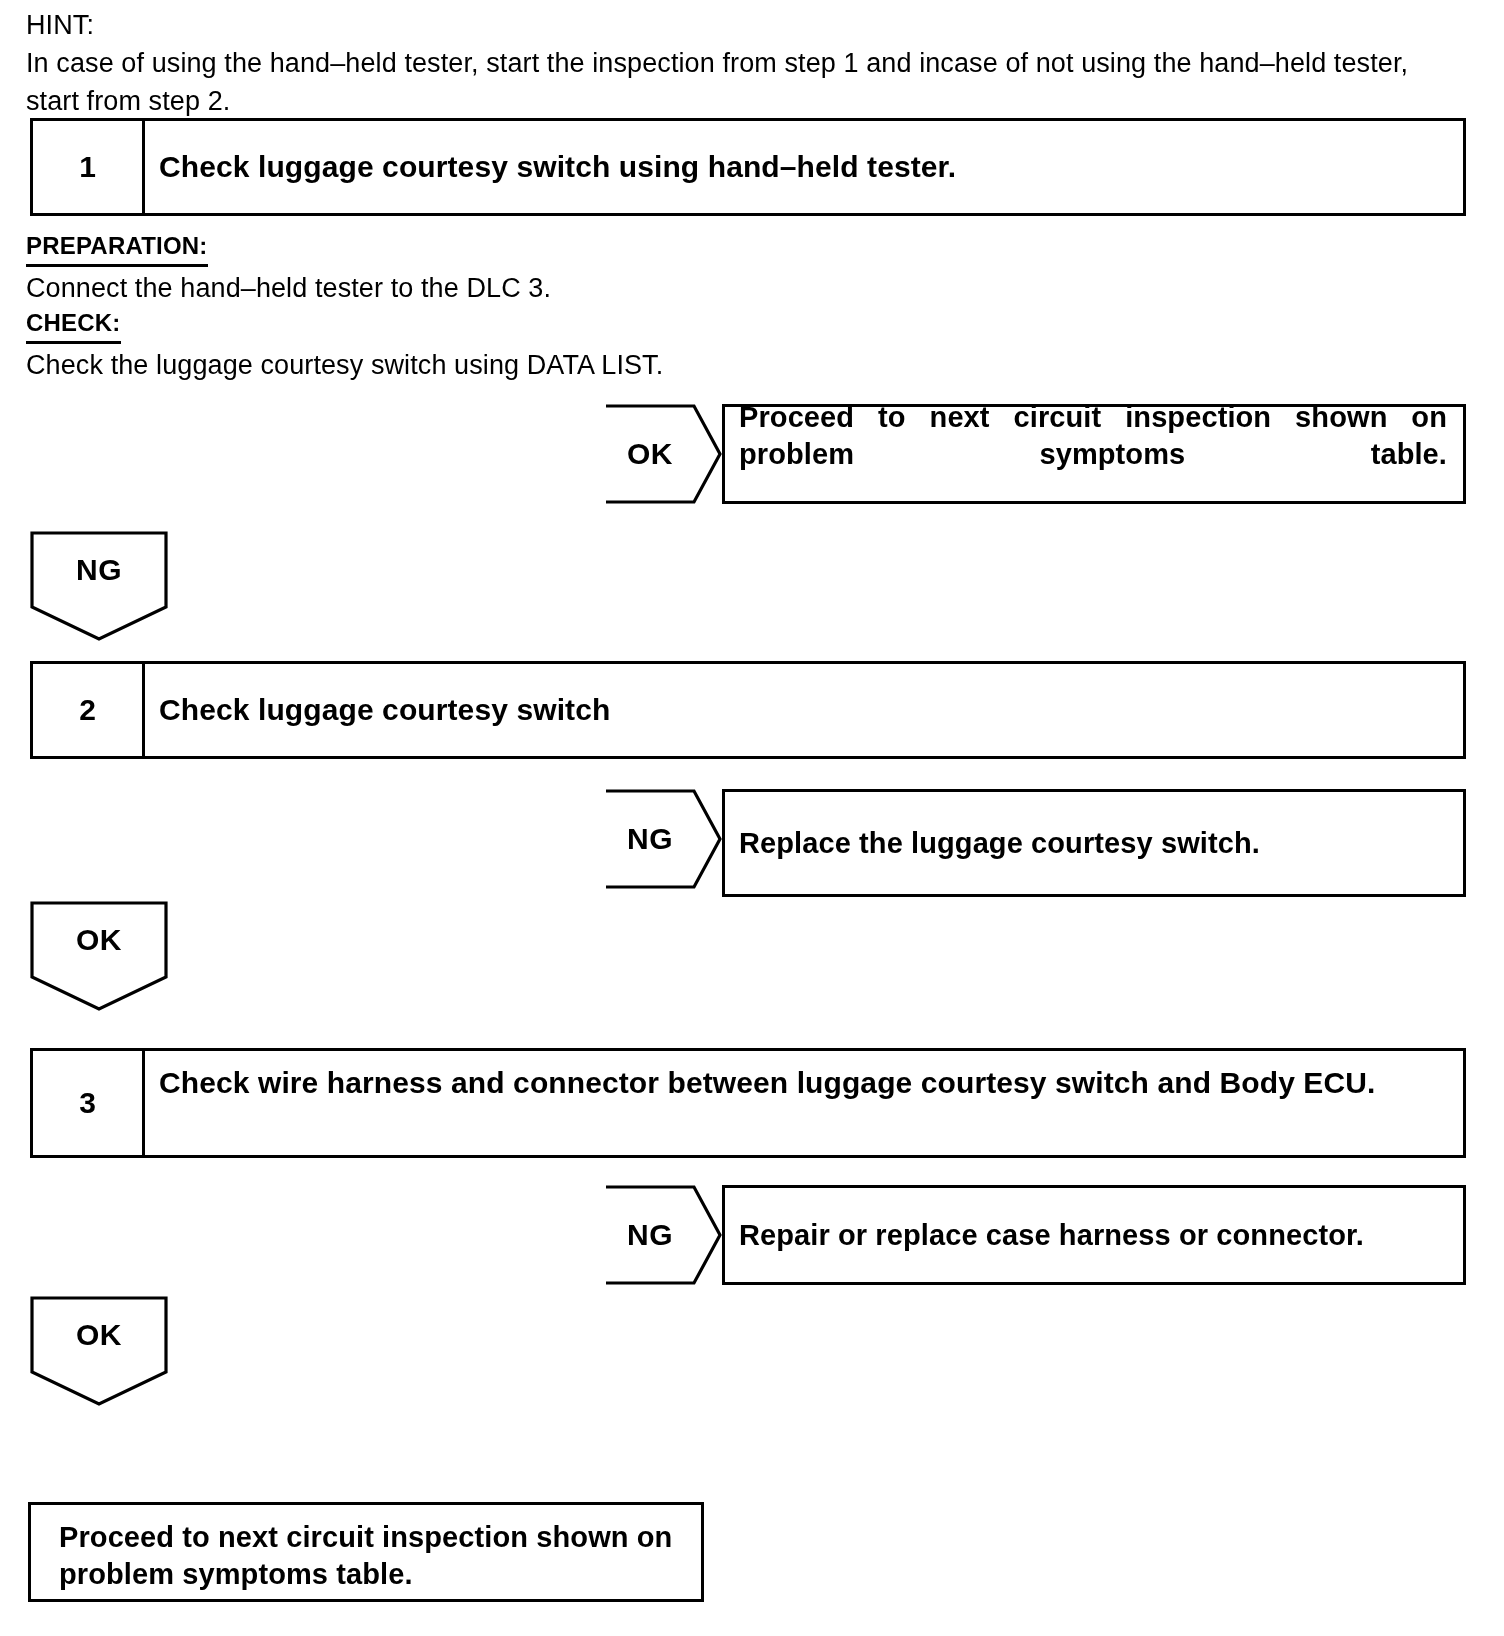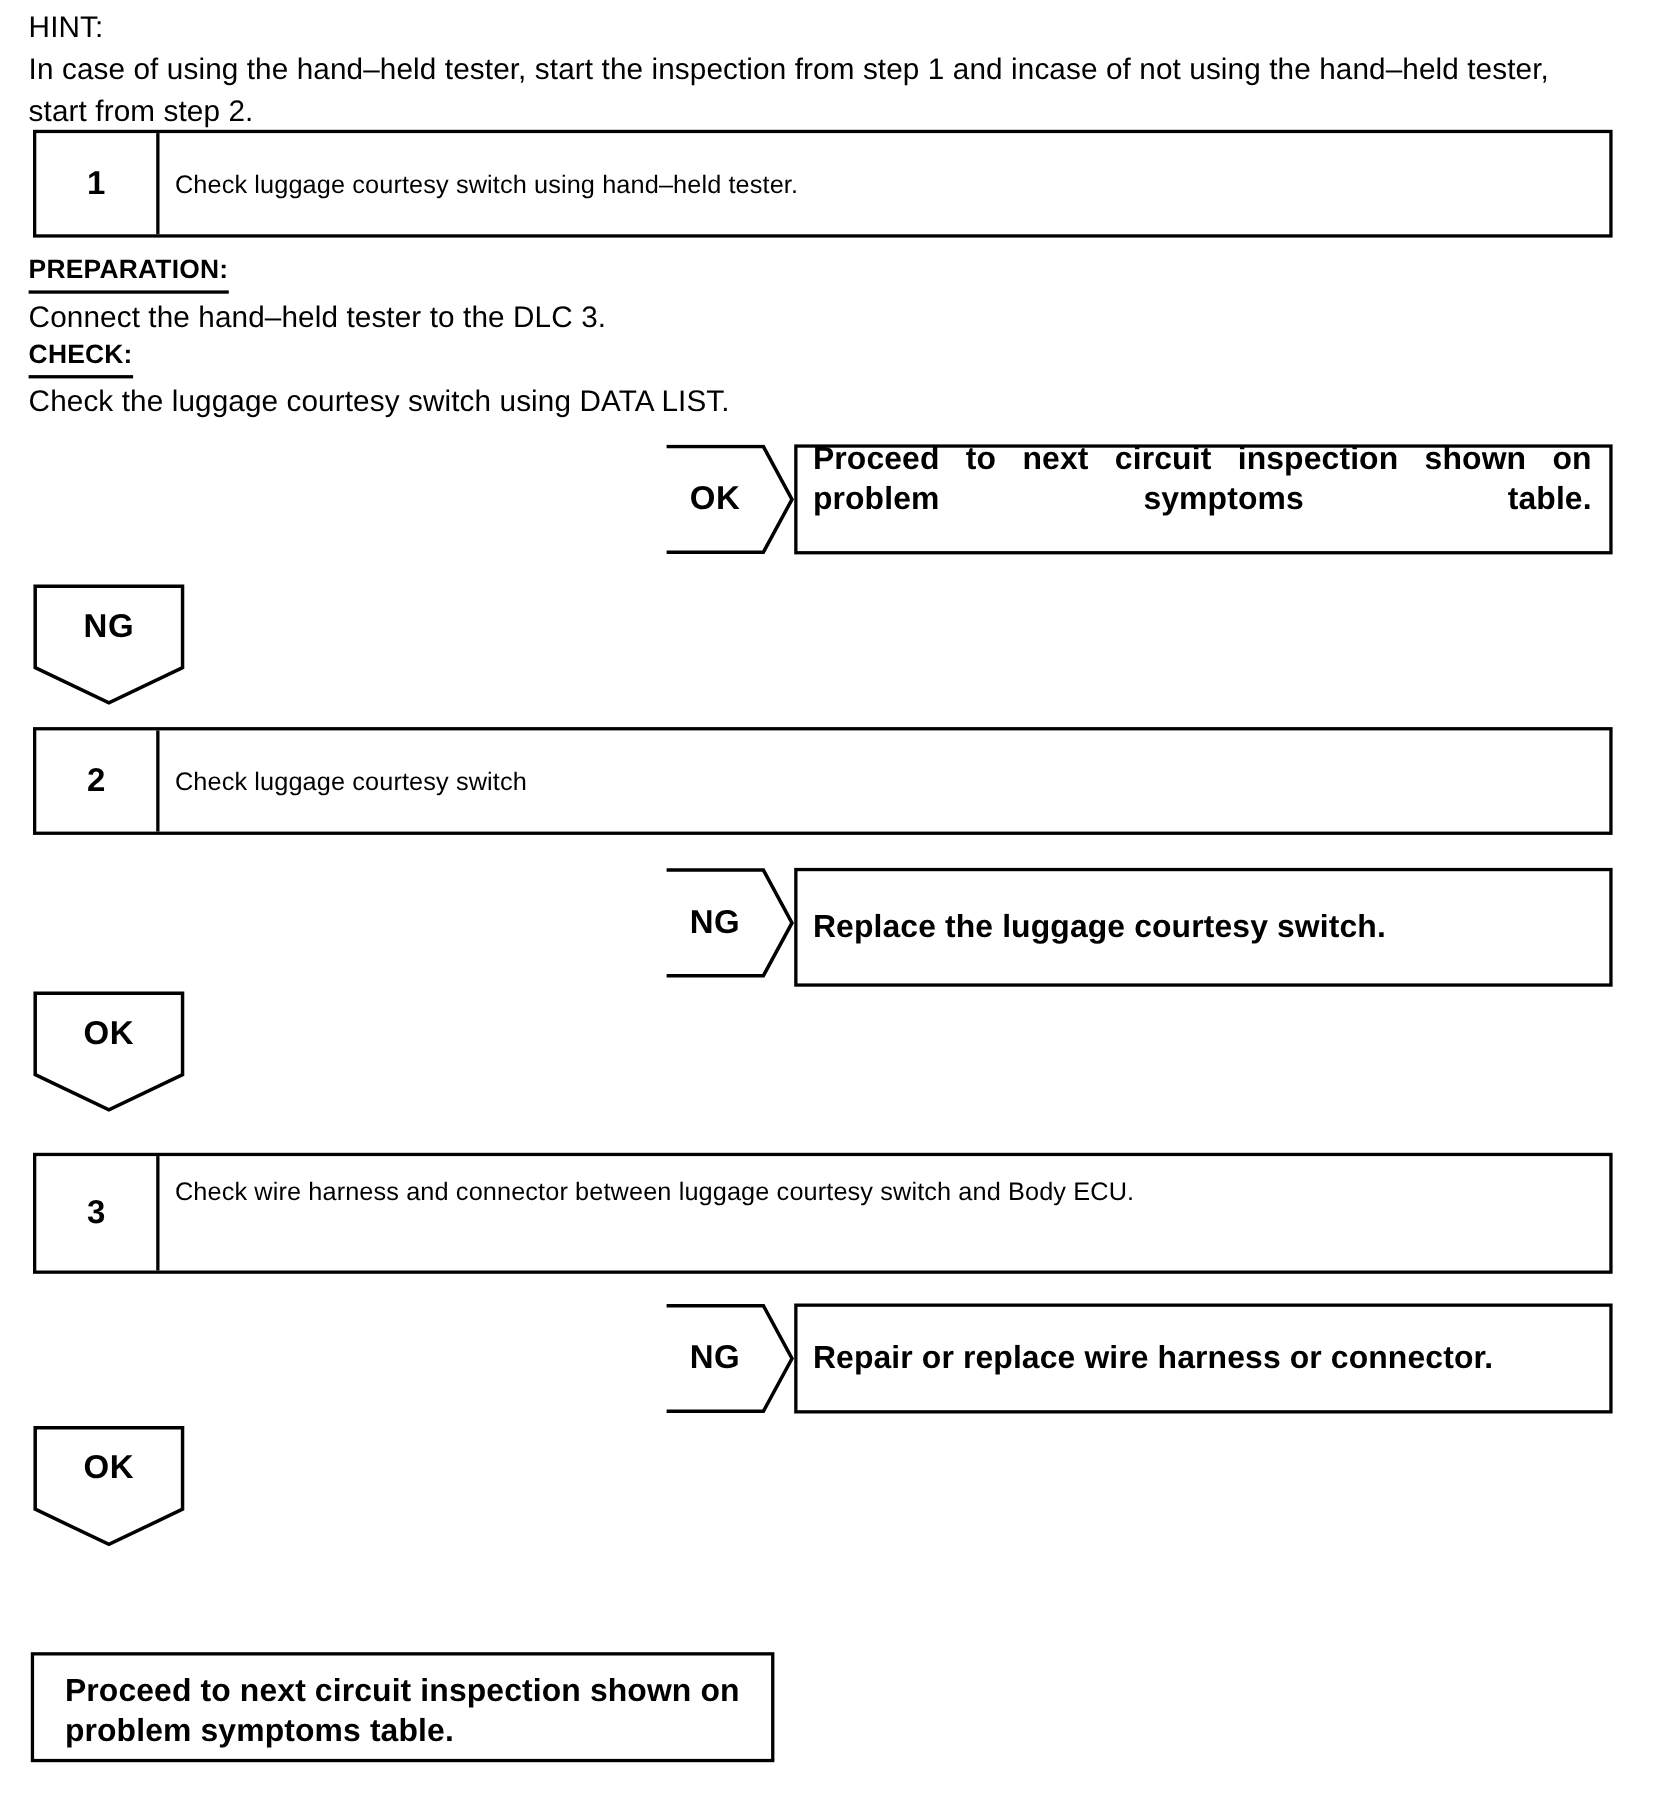--- a/index.html
+++ b/index.html
@@ -63,22 +63,22 @@
     justify-content: center;
     font-size: 30px;
     font-weight: bold;
   }
   .step-title {
     flex: 1;
     display: flex;
     align-items: center;
     padding-left: 14px;
     padding-right: 28px;
-    font-size: 23px;
-    font-weight: normal;
+    font-size: 30px;
+    font-weight: bold;
     line-height: 36px;
     letter-spacing: 0.1px;
   }
   .step-title.top-align {
     align-items: flex-start;
     padding-top: 14px;
     text-align: center;
   }
 
   
@@ -275,21 +275,21 @@
 
   <div class="judge-row" style="left:604px; top:1185px; width:144px; height:100px;">
     <div class="judge-arrow">
       <svg viewBox="0 0 118 100" preserveAspectRatio="none">
         <path d="M 2,2 L 90,2 L 116,50 L 90,98 L 2,98" fill="#ffffff" stroke="#000000" stroke-width="3.2" stroke-linejoin="miter"></path>
       </svg>
     </div>
     <div class="judge-label">NG</div>
   </div>
   <div class="result-box" style="left:722px; top:1185px; width:744px; height:100px;">
-    <div class="result-text">Repair or replace wire harness or connector.</div>
+    <div class="result-text">Repair or replace case harness or connector.</div>
   </div>
 
   <div class="down-judge" style="left:30px; top:1296px;">
     <svg viewBox="0 0 138 110" preserveAspectRatio="none">
       <path d="M 2,2 L 136,2 L 136,76 L 69,108 L 2,76 Z" fill="#ffffff" stroke="#000000" stroke-width="3.2" stroke-linejoin="miter"></path>
     </svg>
     <div class="down-judge-label">OK</div>
   </div>
 
   <div class="final-box" style="left:28px; top:1502px; width:676px; height:100px;">

